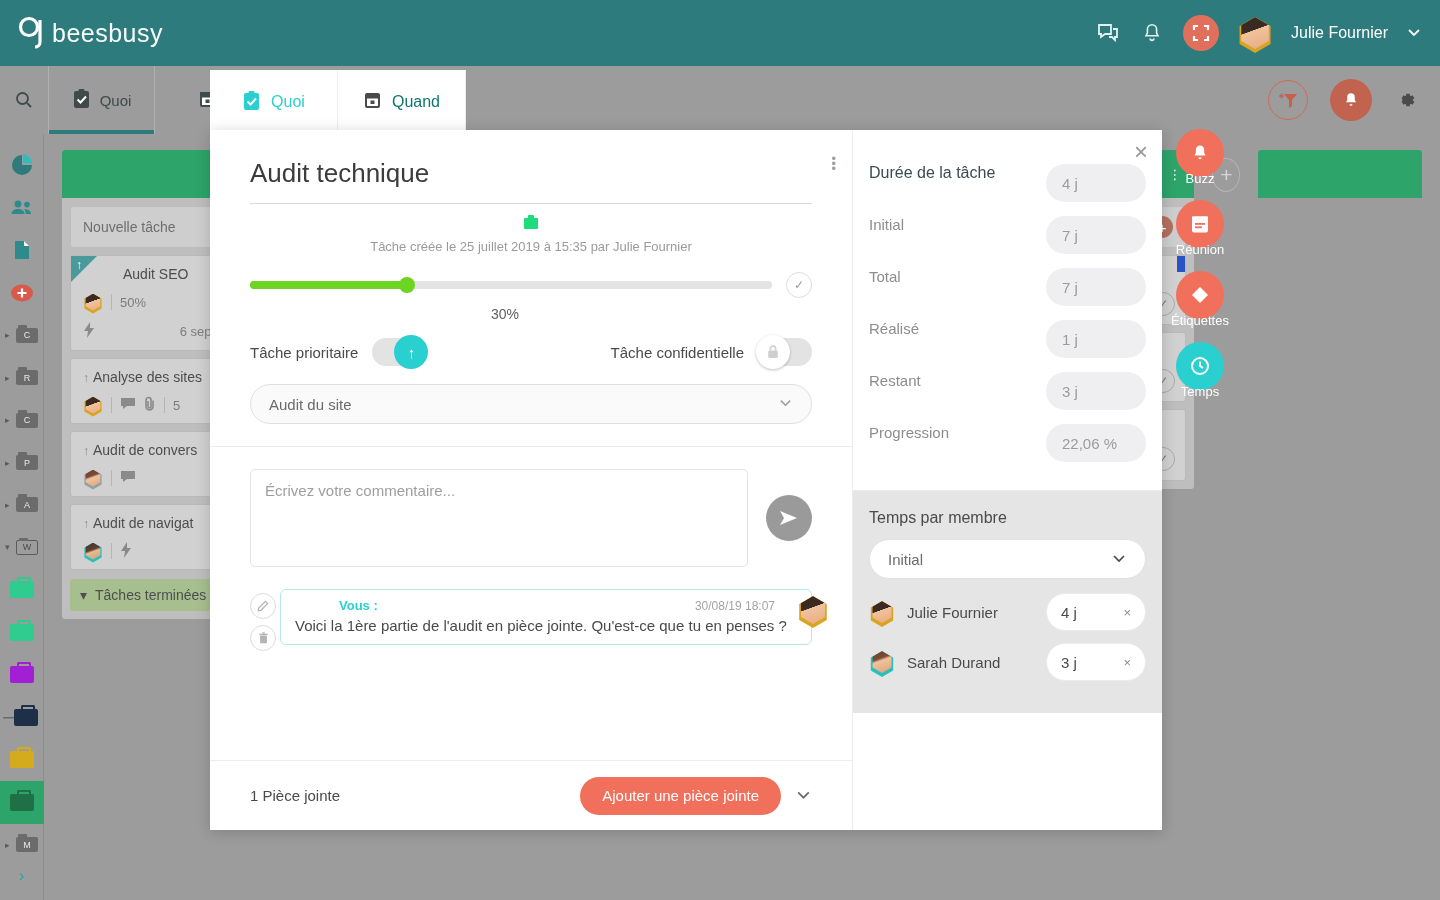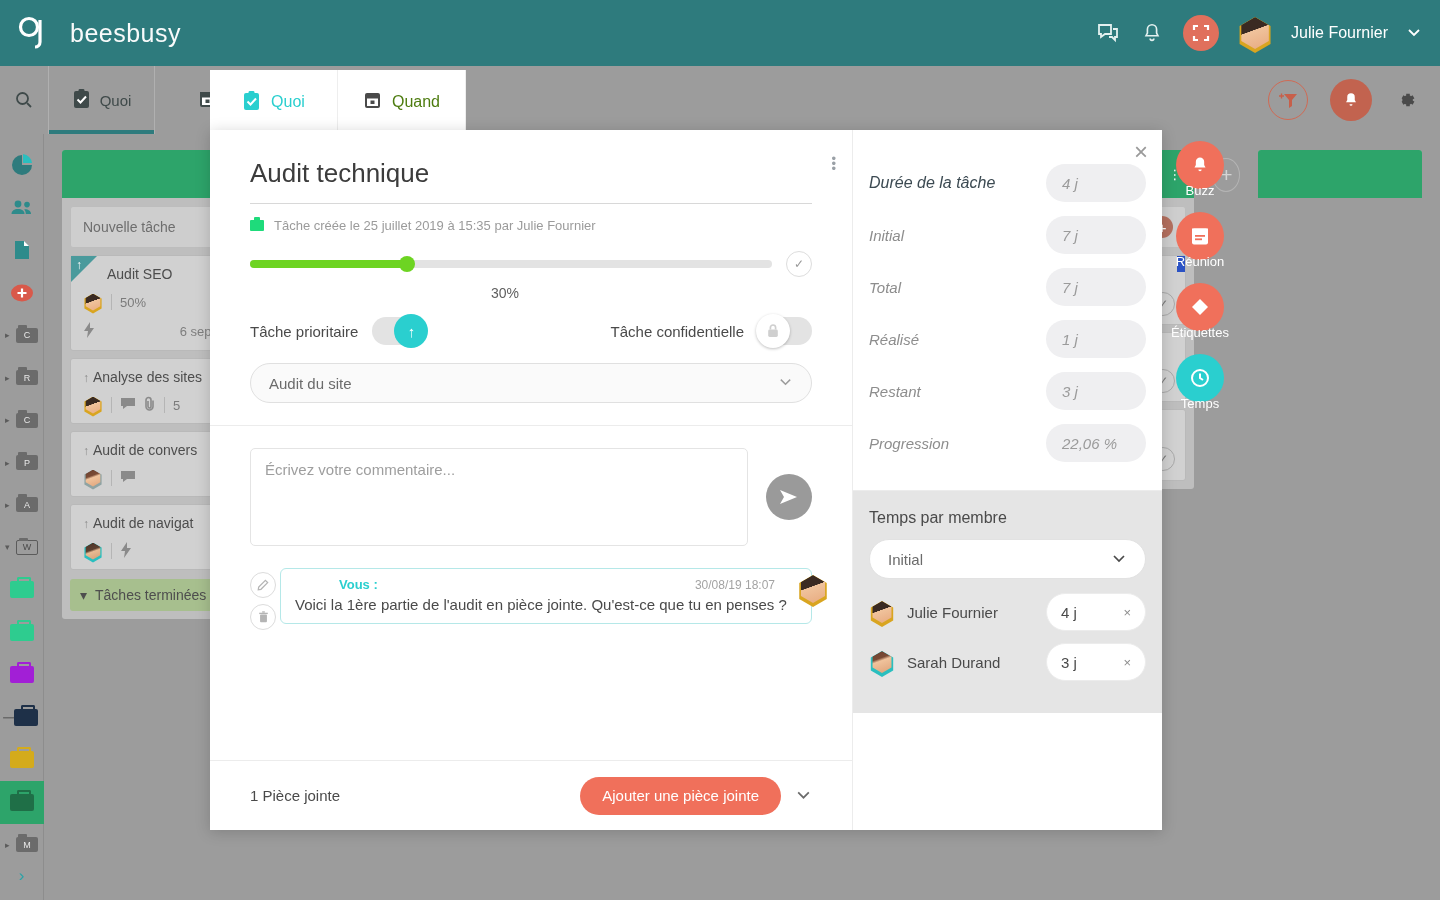--- a/index.html
+++ b/index.html
@@ -10,21 +10,21 @@
     overflow: hidden;
   }
   #app { position: relative; width: 1440px; height: 900px; }
 
   
   .topbar {
     position: absolute; left: 0; top: 0; width: 1440px; height: 66px;
     background: #2E7B7D;
     display: flex; align-items: center;
   }
-  .logo-wrap { display: flex; align-items: center; padding-left: 18px; gap: 18px; }
+  .logo-wrap { display: flex; align-items: center; padding-left: 18px; gap: 0; }
   .logo-mark {
     width: 34px; height: 34px; position: relative;
   }
   .logo-text { color: #ffffff; font-size: 25px; letter-spacing: .5px; opacity:.97;}
   .topbar-right {
     margin-left: auto; display: flex; align-items: center; gap: 18px; padding-right: 18px;
   }
   .tb-icon { width: 26px; height: 26px; display: flex; align-items:center; justify-content:center; color:#dff0ef; }
   .tb-circle {
     width: 36px; height: 36px; border-radius: 50%; background: #E0705C;
@@ -157,39 +157,39 @@
   .add-col {
     width:34px; height:34px; border-radius:50%; border:1px solid #b5b5b5;
     color:#d4d4d4; display:flex; align-items:center; justify-content:center; font-size:21px;
     margin-top:8px;
   }
   .tag-strip { position:absolute; right:0; top:0; width:8px; height:16px; background:#2b52c4; }
   .tag-yellow { width:26px; height:26px; background:#FFC400; border-radius:2px;}
 
   
   .fab-menu {
-    position:absolute; left:1172px; top:141px; width:56px;
+    position:absolute; left:1172px; top:129px; width:56px;
     display:flex; flex-direction:column; align-items:center; gap:14px; z-index:5;
   }
   .fab {
     width:48px; height:48px; border-radius:50%; display:flex; align-items:center;
     justify-content:center; color:#ffffff;
   }
   .fab-label {
     color:#ffffff; font-size:13px; margin-top:-10px; text-align:center; white-space:nowrap;
   }
   .fab-group { display:flex; flex-direction:column; align-items:center; gap:4px; }
 
   
   .modal-tabs {
     position:absolute; left:210px; top:70px; height:64px; display:flex; z-index:20;
   }
   .mtab {
     width:128px; background:#ffffff; display:flex; align-items:center; justify-content:center;
-    gap:10px; font-size:16px; color:#4d7c0f; position:relative;
+    gap:10px; font-size:16px; color:#0f766e; position:relative;
     border-right:1px solid #eeeeee;
   }
   .mtab.active { color:#2ACFCF; }
   .mtab.active::after {
     content:""; position:absolute; left:0; right:0; bottom:0; height:4px; background:#2ACFCF;
   }
   .modal {
     position:absolute; left:210px; top:130px; width:952px; height:700px;
     background:#ffffff; display:flex; z-index:20;
     box-shadow: 0 2px 14px rgba(0,0,0,.18);
@@ -197,21 +197,21 @@
   .modal-left { width:642px; display:flex; flex-direction:column; position:relative; }
   .modal-left-body { padding:28px 40px 0 40px; flex:1; }
   .kebab {
     position:absolute; right:16px; top:26px; color:#9aa0a6; line-height:5px; font-size:13px;
     text-align:center; letter-spacing:0;
   }
   .kebab span { display:block; }
   .task-title {
     font-size:26px; color:#3c3c3c; padding-bottom:14px; border-bottom:1px solid #d8d8d8;
   }
-  .meta-row { display:flex; align-items:center; gap:10px; margin-top:14px; }
+  .meta-row { display:flex; align-items:center; gap:10px; margin-top:14px;flex-direction:column; }
   .meta-case {
     width:14px; height:11px; background:#1EDB7B; border-radius:1px; position:relative;
   }
   .meta-case::before {
     content:""; position:absolute; top:-3px; left:4px; width:6px; height:3px;
     background:#1EDB7B; border-radius:1px 1px 0 0;
   }
   .meta-text { color:#9b9b9b; font-size:13px; }
   .slider-row { display:flex; align-items:center; gap:14px; margin-top:18px; }
   .slider { position:relative; flex:1; height:8px; background:#e3e3e3; border-radius:4px; }
@@ -281,21 +281,21 @@
     height:38px; padding:0 22px; font-size:15px; font-family:"Liberation Sans", sans-serif;
   }
   .footer-chev { color:#6b6b6b; font-size:15px; }
 
   
   .modal-right { width:310px; background:#ffffff; border-left:1px solid #ececec; position:relative; }
   .close-x {
     position:absolute; right:14px; top:10px; color:#9a9a9a; font-size:24px; line-height:1;
   }
   .mr-top { padding:34px 16px 14px 16px; }
-  .mr-row { display:flex; align-items:center; margin-bottom:14px;font-style:italic; }
+  .mr-row { display:flex; align-items:flex-start; margin-bottom:14px; }
   .mr-label { color:#3C4A52; font-size:16px; }
   .mr-label.sub { color:#8d8d8d; font-size:15px; }
   .mr-field {
     margin-left:auto; width:100px; height:38px; border-radius:19px; background:#EFEFF1;
     display:flex; align-items:center; padding-left:16px; color:#9b9b9b; font-size:15px;
   }
   .mr-h2 { color:#3C4A52; font-size:17px; margin:24px 0 14px 0; }
   .mr-sep { height:1px; background:#ececec; }
   .mr-members { background:#e5e5e5; padding:18px 16px 20px 16px; }
   .mem-title { color:#4a4a4a; font-size:16px; margin-bottom:12px; }
@@ -518,21 +518,21 @@
       <div class="col-head">
         <span></span>
       </div>
       <div class="col-body">
         <div class="newtask">
           <span>Nouvelle tâche</span>
         </div>
         <div class="card tall">
           <span class="card-corner"></span>
           <span class="card-corner-arrow">↑</span>
-          <div class="card-title" style="margin-left:24px;">Audit SEO</div>
+          <div class="card-title" style="margin-left:40px;">Audit SEO</div>
           <div class="card-row">
             <span class="mini-ava">
               <span class="hexa ring-gold" style="display:block;width:20px;height:20px;">
                 <span class="hexa face-a" style="display:block;width:17px;height:17px;margin:1.5px;"></span>
               </span>
             </span>
             <span class="sep"></span>
             <span>50%</span>
           </div>
           <div class="card-row">

